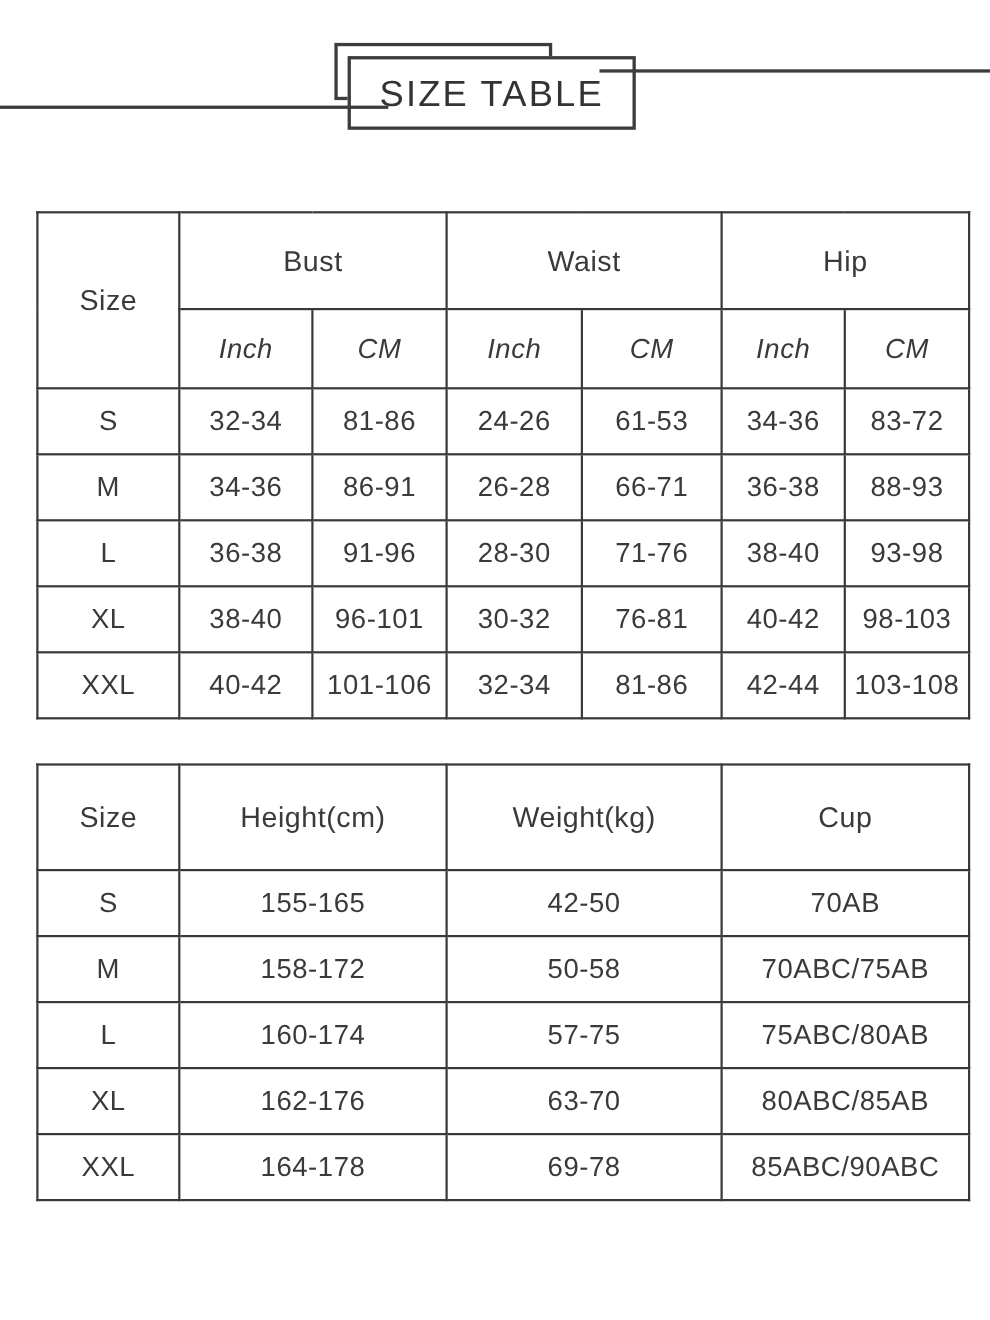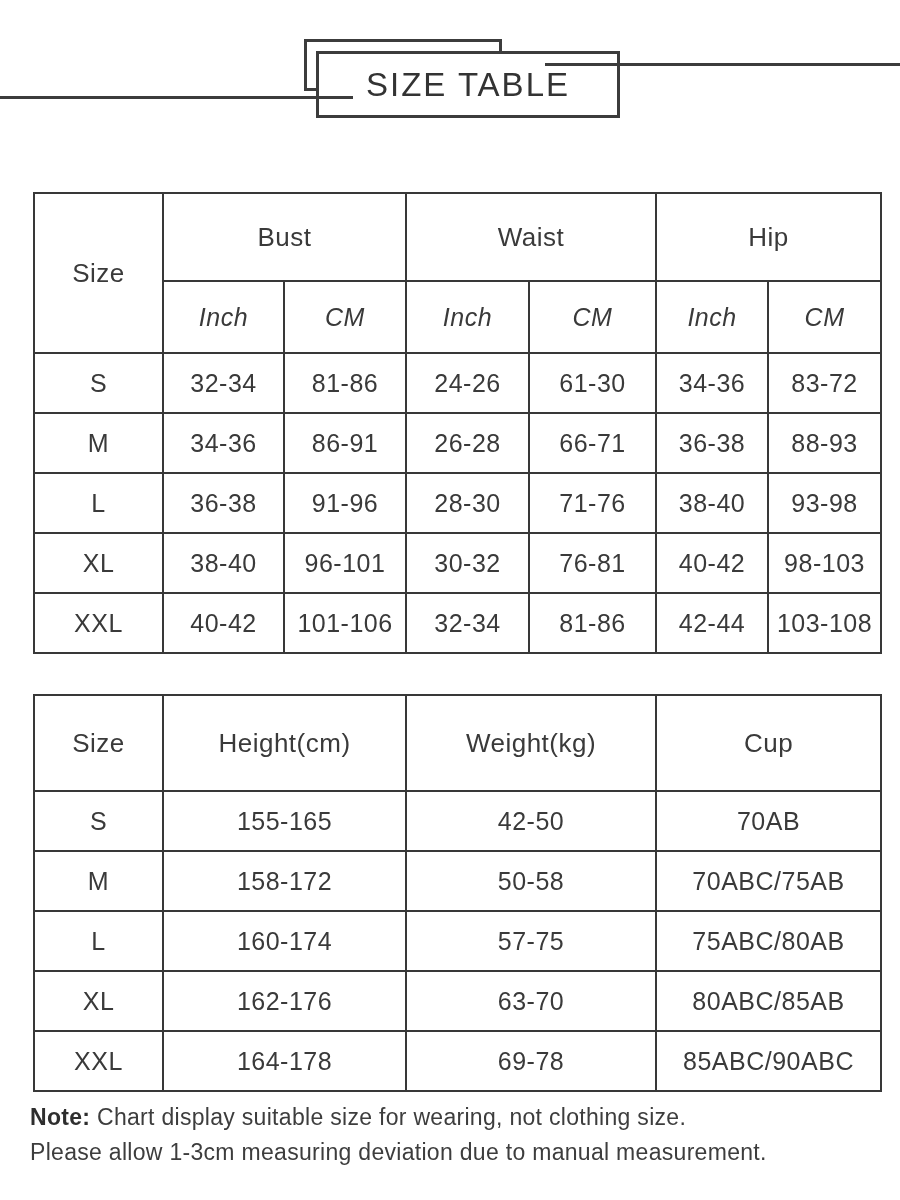--- a/index.html
+++ b/index.html
@@ -10,21 +10,21 @@
     font-family:"Liberation Sans", sans-serif;
     color:#3a3a3a;
   }
 
   
   .title-back-box {
     position:absolute; left:304px; top:39px; width:198px; height:52px;
     border:3px solid #3c3c3c; background:transparent; z-index:1;
   }
   .title-front-box {
-    position:absolute; left:316px; top:51px; width:304px; height:67px;
+    position:absolute; left:316px; top:51px; width:262px; height:67px;
     border:3px solid #3c3c3c; background:#ffffff; z-index:2;
     display:flex; align-items:center; justify-content:center;
   }
   .title-text {
     font-size:33px; letter-spacing:2px; color:#333333; white-space:nowrap;
   }
   .title-line-left {
     position:absolute; left:0; top:96px; width:353px; height:3px;
     background:#3c3c3c; z-index:3;
   }
@@ -101,21 +101,21 @@
       <td class="unit-cell">Inch</td>
       <td class="unit-cell">CM</td>
       <td class="unit-cell">Inch</td>
       <td class="unit-cell">CM</td>
     </tr>
     <tr class="data-row">
       <td class="size-cell">S</td>
       <td class="value-cell">32-34</td>
       <td class="value-cell">81-86</td>
       <td class="value-cell">24-26</td>
-      <td class="value-cell">61-30</td>
+      <td class="value-cell">61-53</td>
       <td class="value-cell">34-36</td>
       <td class="value-cell">83-72</td>
     </tr>
     <tr class="data-row">
       <td class="size-cell">M</td>
       <td class="value-cell">34-36</td>
       <td class="value-cell">86-91</td>
       <td class="value-cell">26-28</td>
       <td class="value-cell">66-71</td>
       <td class="value-cell">36-38</td>
@@ -191,18 +191,14 @@
     </tr>
     <tr class="data-row">
       <td class="size-cell">XXL</td>
       <td class="value-cell">164-178</td>
       <td class="value-cell">69-78</td>
       <td class="value-cell">85ABC/90ABC</td>
     </tr>
   </tbody>
     </table>
 
-  <div class="note">
-    <div><span class="note-label">Note:</span> <span>Chart display suitable size for wearing, not clothing size.</span></div>
-    <div><span>Please allow 1-3cm measuring deviation due to manual measurement.</span></div>
-  </div>
 
 </div>
 
 </body></html>

